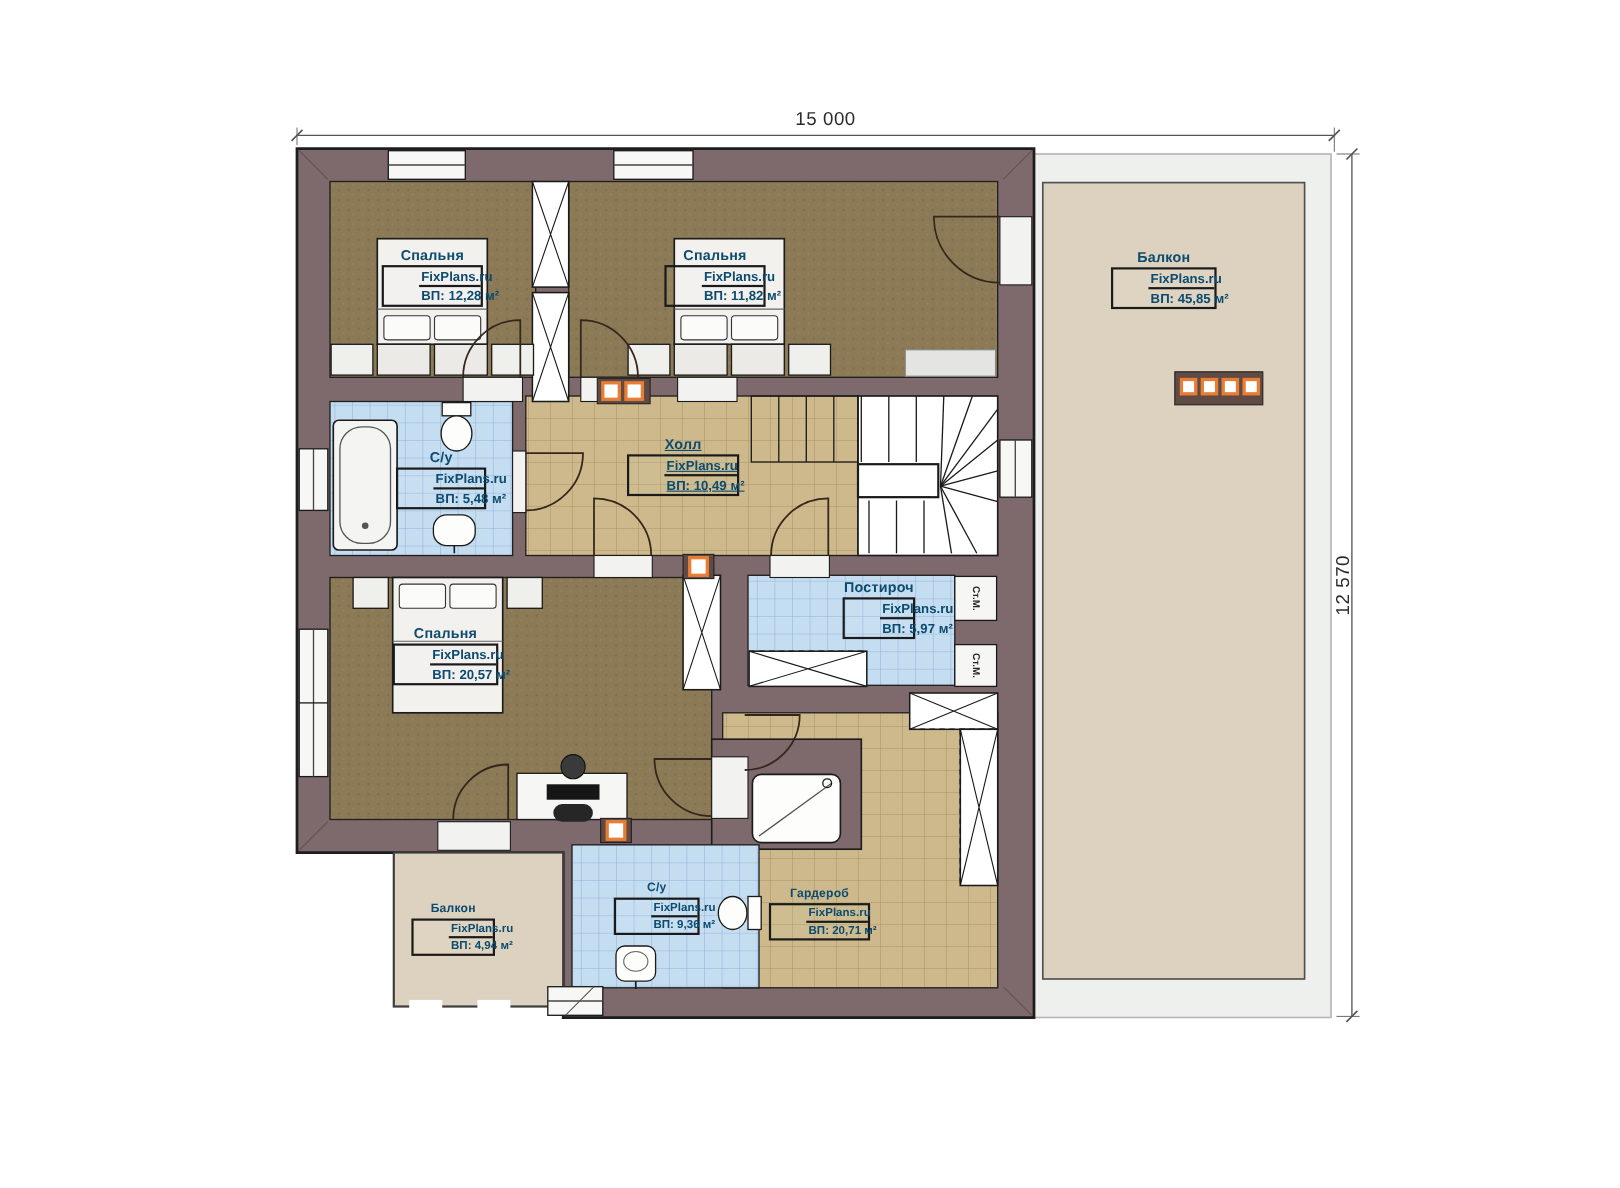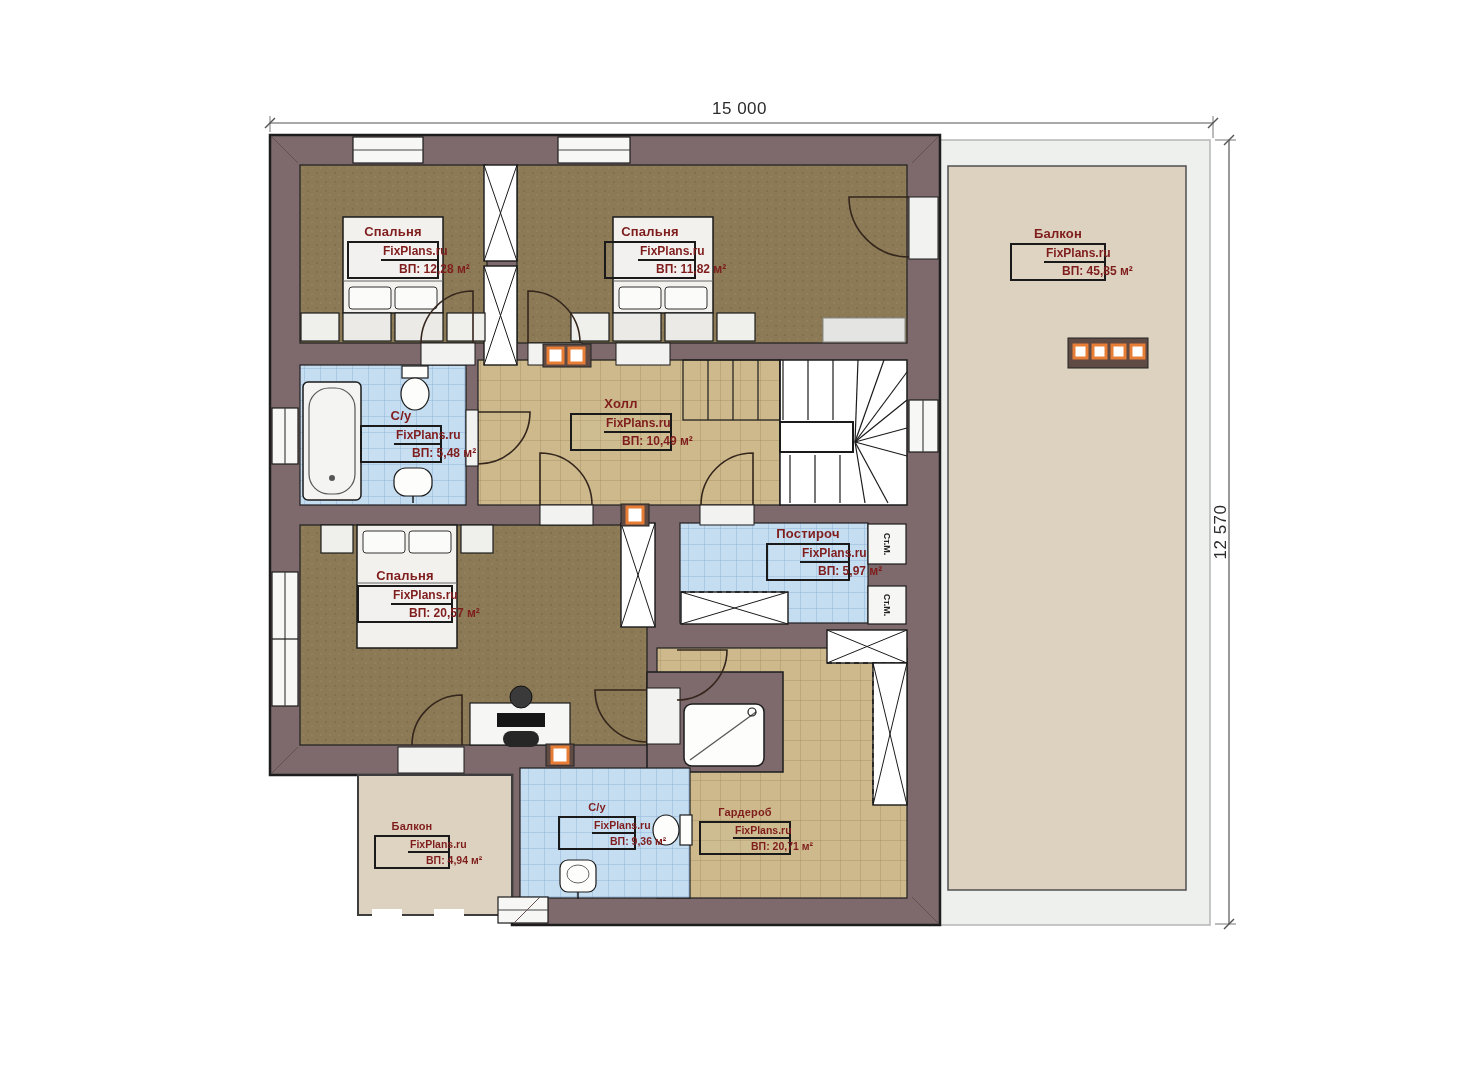--- a/index.html
+++ b/index.html
@@ -1,24 +1,24 @@
 <!DOCTYPE html>
 <html><head>
 <meta charset="utf-8">
 <style>
   html,body{margin:0;padding:0;background:#fff;}
   .canvas{position:relative;width:1473px;height:1080px;background:#ffffff;overflow:hidden;
           font-family:"Liberation Sans", sans-serif;}
   svg{position:absolute;left:0;top:0;}
-  .rlabel{position:absolute;text-align:center;color:#7f1d1d;z-index:5;}
+  .rlabel{position:absolute;text-align:center;color:#0c4a6e;z-index:5;}
   .rname{font-weight:bold;font-size:13px;line-height:15px;letter-spacing:.2px;}
   .rname.sm{font-size:11px;line-height:13px;}
   .rbox{border:2px solid #1a1a1a;margin-top:2px;background:rgba(255,255,255,0.06);padding-left:32px;}
   .rbrand{border-bottom:2px solid #1a1a1a;font-size:12px;font-weight:600;padding:1px 2px;white-space:nowrap;}
-  .rarea{font-size:12px;font-weight:600;padding:1px 2px;white-space:nowrap;margin-left:16px;}
+  .rarea{font-size:12px;font-weight:600;padding:1px 2px;white-space:nowrap;}
   .rbox.sm .rbrand,.rbox.sm .rarea{font-size:10.5px;}
   .dim{position:absolute;color:#2b2b2b;font-size:17px;letter-spacing:.5px;z-index:5;}
   .dim.vert{transform:rotate(-90deg);transform-origin:center;}
   .washer{position:absolute;display:flex;align-items:center;justify-content:center;z-index:6;}
   .washer span{transform:rotate(90deg);font-size:9px;font-weight:bold;color:#222;white-space:nowrap;}
 </style>
 </head>
 <body>
 
 <div class="canvas">
@@ -319,37 +319,37 @@
   </div>
 
   <div class="rlabel" style="left:360px;top:408px;width:82px;">
     <div class="rname">С/у</div>
     <div class="rbox">
       <div class="rbrand">FixPlans.ru</div>
       <div class="rarea">ВП: 5,48 м²</div>
     </div>
   </div>
 
-  <div class="rlabel" style="left:570px;top:396px;width:102px;">
+  <div class="rlabel" style="left:570px;top:396px;width:102px;text-decoration:underline;">
     <div class="rname">Холл</div>
     <div class="rbox">
       <div class="rbrand">FixPlans.ru</div>
       <div class="rarea">ВП: 10,49 м²</div>
     </div>
   </div>
 
   <div class="rlabel" style="left:357px;top:568px;width:96px;">
     <div class="rname">Спальня</div>
     <div class="rbox">
       <div class="rbrand">FixPlans.ru</div>
       <div class="rarea">ВП: 20,57 м²</div>
     </div>
   </div>
 
-  <div class="rlabel" style="left:766px;top:526px;width:84px;">
+  <div class="rlabel" style="left:766px;top:526px;width:66px;">
     <div class="rname">Постироч</div>
     <div class="rbox">
       <div class="rbrand">FixPlans.ru</div>
       <div class="rarea">ВП: 5,97 м²</div>
     </div>
   </div>
 
   <div class="rlabel" style="left:374px;top:820px;width:76px;">
     <div class="rname sm">Балкон</div>
     <div class="rbox sm">
@@ -374,16 +374,16 @@
     </div>
   </div>
 
   <div class="washer" style="left:868px;top:524px;width:38px;height:40px;">
     <span>Ст.М.</span>
   </div>
   <div class="washer" style="left:868px;top:586px;width:38px;height:38px;">
     <span>Ст.М.</span>
   </div>
 
-  <div class="dim" style="left:675px;top:99px;width:92px;text-align:right;">15 000</div>
+  <div class="dim" style="left:723px;top:99px;width:92px;text-align:left;">15 000</div>
   <div class="dim vert" style="left:1176px;top:522px;width:90px;text-align:center;">12 570</div>
 
 </div>
 
 </body></html>

